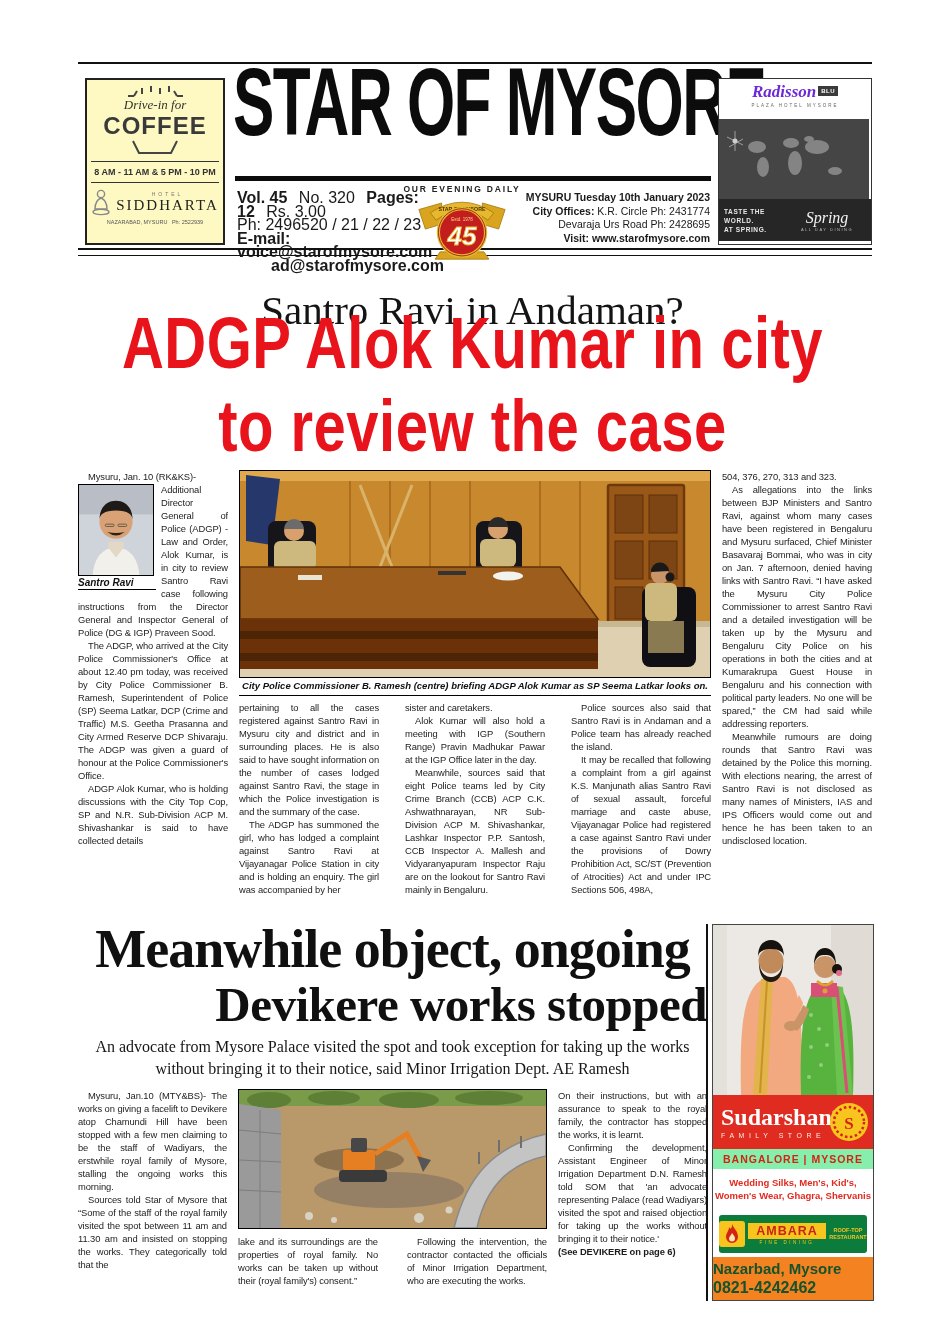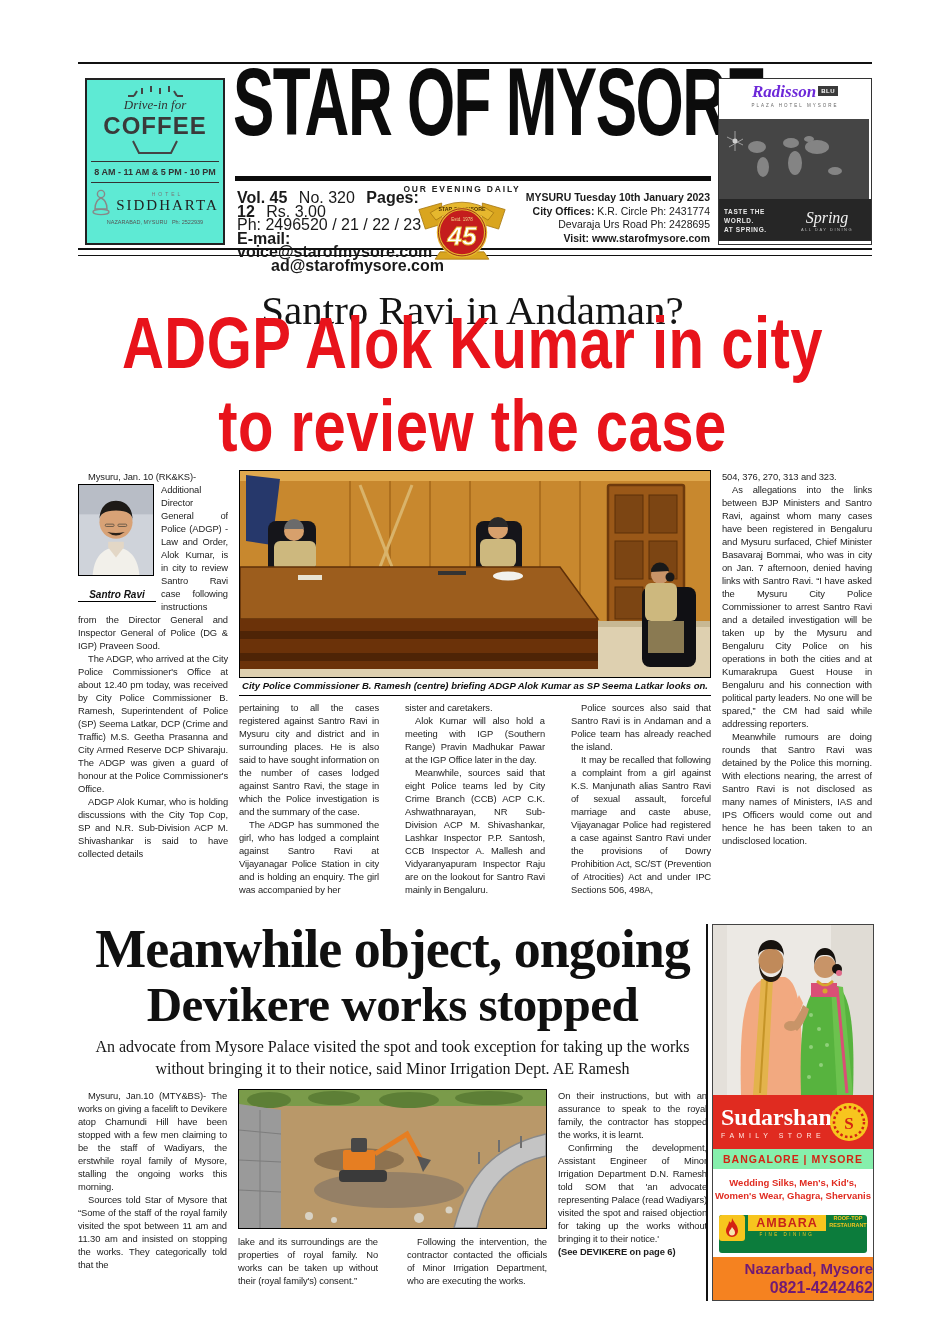--- a/index.html
+++ b/index.html
@@ -8,21 +8,21 @@
           font-family:"Liberation Sans", sans-serif; color:#111; overflow:hidden; }
 
   
   .top-rule { position:absolute; left:78px; top:62px; width:794px; height:2px; background:#111; }
   .mast-rule { position:absolute; left:78px; top:248px; width:794px; height:8px;
                border-top:2.4px solid #111; border-bottom:1.8px solid #111; }
   .vsep { position:absolute; left:706px; top:924px; width:2px; height:377px; background:#111; }
 
   
   .coffee-ad { position:absolute; left:85px; top:78px; width:140px; height:167px;
-               border:2px solid #222; text-align:center; padding-top:6px; background:#5eead4; }
+               border:2px solid #222; text-align:center; padding-top:6px; background:#fef9c3; }
   .coffee-ad .drivein { font:italic 13px "Liberation Serif", serif; color:#333; margin-top:-2px; }
   .coffee-ad .coffee-word { font-weight:bold; font-size:24px; letter-spacing:1px; color:#3a3a3a; line-height:26px; }
   .c-div { height:0; border-top:1.5px solid #333; margin:5px 4px; }
   .coffee-ad .hours { font-size:9px; font-weight:bold; color:#333; }
   .hotel-row { display:flex; align-items:center; justify-content:center; gap:5px; margin-top:2px; }
   .hotel-lbl { font-size:5px; letter-spacing:3px; color:#777; text-align:center; }
   .hotel-name { font:15px "Liberation Serif", serif; letter-spacing:2px; color:#222; }
   .coffee-addr { font-size:5.5px; color:#555; margin-top:3px; }
 
   
@@ -67,28 +67,28 @@
   .photo-frame { border:1px solid #000; }
   .photo-main { height:208px; }
   .photo-cap { font:bold italic 9.5px/12px "Liberation Sans", sans-serif; text-align:center;
                border-bottom:1.2px solid #000; padding:2px 0 3px; color:#111; }
   .cols3 { display:flex; gap:26px; margin-top:5px; height:225px; }
   .bp { font-size:9.4px; line-height:13px; text-align:justify; letter-spacing:-0.1px; color:#1c1c1c; }
   .ind { text-indent:10px; }
   .bp.bold { font-weight:bold; }
   .santro { float:left; width:78px; margin:1px 5px 2px 0; }
   .santro svg { display:block; border:1px solid #000; }
-  .santro-cap { font:bold italic 10px/13px "Liberation Sans", sans-serif; text-align:center;
-                border-bottom:1.5px solid #000;margin-top:12px; }
+  .santro-cap { font:bold italic 10px/13px "Liberation Sans", sans-serif; 
+                border-bottom:1.5px solid #000; }
 
   
   .story2 { position:absolute; left:78px; top:920px; width:629px; }
   .h2a { text-align:center; font-family:"Liberation Serif", serif; font-weight:bold;
          font-size:54px; line-height:58px; letter-spacing:-1px; color:#101010; white-space:nowrap; }
-  .h2b { text-align:center; font-family:"Liberation Serif", serif; font-weight:bold;
+  .h2b { text-align:right; font-family:"Liberation Serif", serif; font-weight:bold;
          font-size:49px; line-height:54px; letter-spacing:-.5px; color:#101010; }
   .subhead { margin:4px auto 0; width:604px; height:46px; overflow:hidden; text-align:center;
              font:16px/22px "Liberation Serif", serif; color:#161616; }
   .story2-body { margin-top:7px; display:flex; gap:11px; height:238px; }
   .scol { width:149px; overflow:hidden; }
   .center2 { width:309px; }
   .photo2 { height:140px; }
   .cols2 { display:flex; gap:29px; margin-top:6px; height:90px; overflow:hidden; }
   .cols2 .scol { width:149px; }
 
@@ -100,29 +100,29 @@
   .sud-brand { font:bold 24px "Liberation Serif", serif; line-height:26px; }
   .sud-reg { font-size:7px; vertical-align:10px; }
   .sud-fam { font-size:7px; letter-spacing:4.5px; margin-top:2px; color:#ffe9e2; }
   .sud-emblem { position:absolute; right:4px; top:7px; width:40px; height:40px; }
   .sud-yellow { height:20px; background:#86efac; color:#d42313; font-weight:bold; font-size:10.5px;
                 letter-spacing:1px; text-align:center; line-height:20px; }
   .sud-white { height:42px; background:#fff; color:#e02b20; font-weight:bold; font-size:9.5px;
                line-height:13px; text-align:center; padding-top:7px; }
   .ambara-wrap { height:46px; background:#fff; display:flex; justify-content:center; align-items:center; }
   .ambara { width:148px; height:38px; background:#0c7c3c; border-radius:3px; display:flex;
-            padding:0; gap:3px; }
+            align-items:center; padding:0; gap:3px; }
   .flame-box { width:26px; height:26px; background:#f7c51e; border-radius:3px; flex:0 0 26px;
                display:flex; align-items:center; justify-content:center; }
   .amb-mid { flex:1; }
   .amb-name { background:#f7c51e; color:#c8231a; font-weight:bold; font-size:12.5px; letter-spacing:1px;
               text-align:center; line-height:16px; }
   .amb-sub { color:#f7c51e; font-size:4.5px; letter-spacing:2.5px; text-align:center; margin-top:1px; }
   .amb-right { width:38px; color:#f7c51e; font-weight:bold; font-size:5.5px; line-height:7px; text-align:center; }
-  .sud-orange { flex:1; background:#f58220; color:#701a75; text-align:right; font-weight:bold; padding-top:2px; }
+  .sud-orange { flex:1; background:#f58220; color:#14532d; text-align:left; font-weight:bold; padding-top:2px; }
   .sud-addr { font-size:15px; line-height:19px; }
   .sud-phone { font-size:16px; line-height:19px; }
 
   svg { display:block; }
 </style>
 </head>
 <body>
 
 <div class="page">
 

